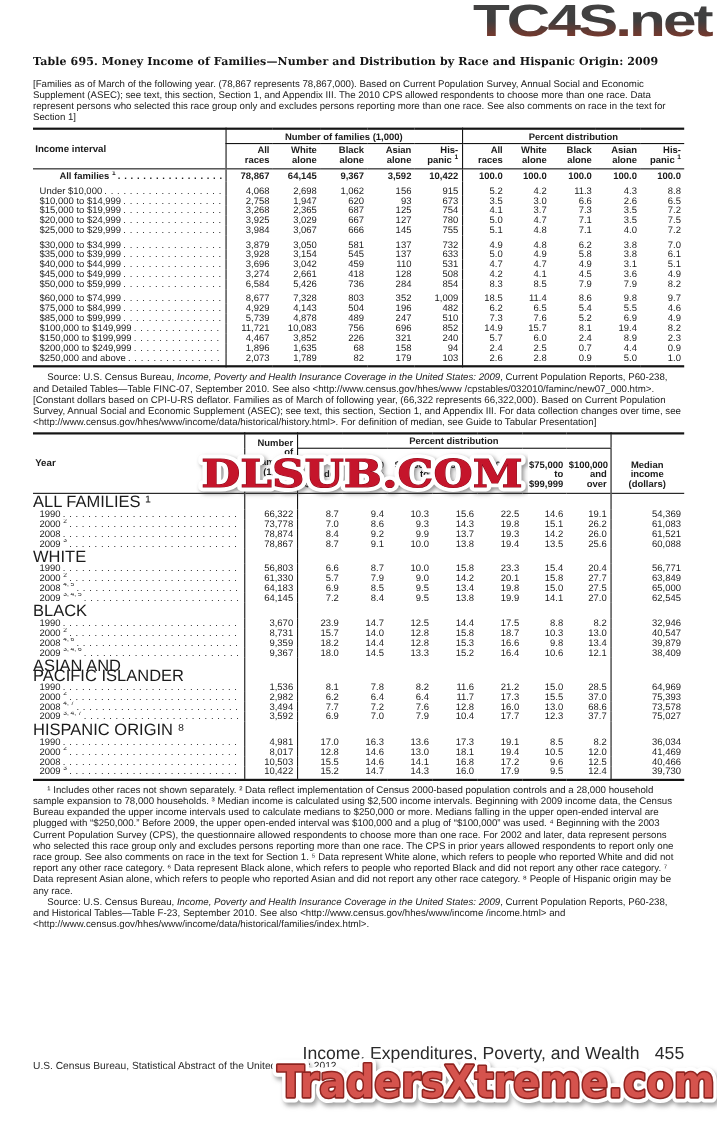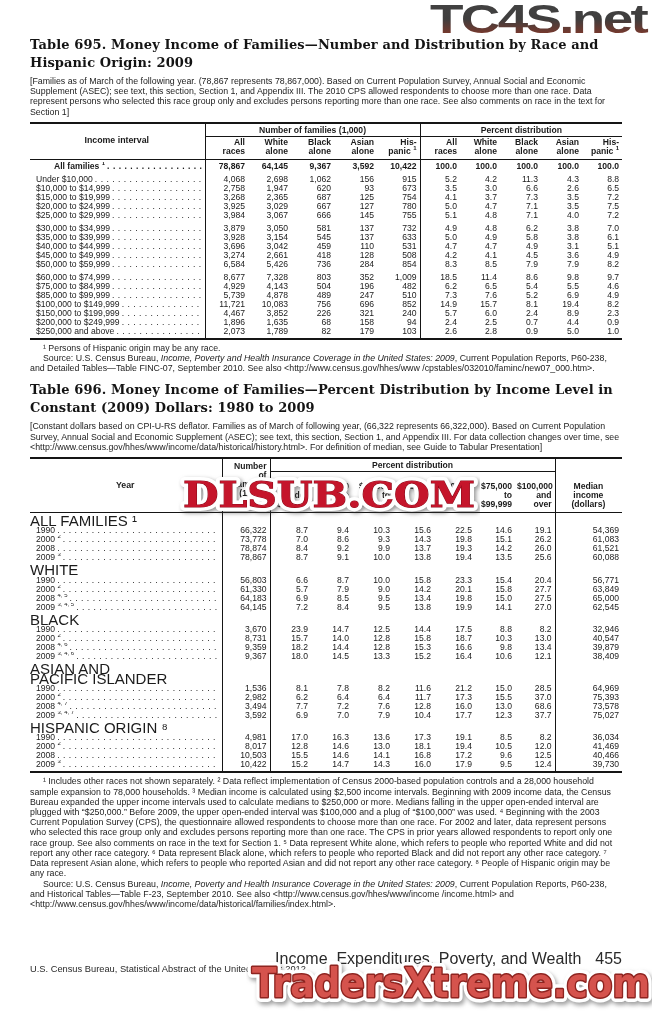--- a/index.html
+++ b/index.html
@@ -1,31 +1,31 @@
 <!DOCTYPE html>
 <html><head>
 <meta charset="utf-8">
 <style>
   html,body{margin:0;padding:0;background:#ffffff;}
   .page{position:relative;width:652px;height:1024px;background:#ffffff;overflow:hidden;
         color:#1b1b1b;font-family:"Liberation Sans",sans-serif;}
   .content{padding:32px 30px 0 30px;width:592px;}
 
   .t-title{font-family:"DejaVu Serif","Liberation Serif",serif;font-weight:bold;
-           font-size:13px;line-height:17.5px;color:#141414;margin:4px 0 5px 0;letter-spacing:.1px;}
+           font-size:10px;line-height:17.5px;color:#141414;margin:16px 0 5px 0;letter-spacing:.1px;}
   .t-title.second{margin-top:8px;}
   .note{font-size:8.8px;line-height:10.2px;color:#222;margin:0 0 5px 0;}
 
   table{border-collapse:collapse;table-layout:fixed;width:592px;}
   .dtable{border-top:2.4px solid #151515;border-bottom:2.4px solid #151515;}
   thead{border-bottom:1.4px solid #151515;}
   th{font-weight:bold;font-size:8.6px;line-height:9px;color:#1b1b1b;padding:1px 3px 2px 2px;}
   th.grp{text-align:center;border-bottom:1px solid #151515;padding:2px 2px 1px 2px;}
   th.ch{text-align:right;vertical-align:bottom;padding-bottom:3px;margin-top:48px;}
-  th.ivc,th.yc{text-align:center;vertical-align:middle;font-size:8.8px;}
+  th.ivc,th.yc{text-align:left;vertical-align:middle;font-size:8.8px;}
   th.nh{text-align:right;vertical-align:top;padding-top:3px;}
   th.mh{text-align:center;vertical-align:bottom;padding-bottom:3px;margin-left:24px;}
   .bl{border-left:1px solid #151515;}
 
   td{font-size:8.6px;line-height:9px;padding:0 3px 0 0;vertical-align:bottom;color:#1b1b1b;}
   td.num{text-align:right;}
   td.stub{padding-left:6px;}
   tr.bold td{font-weight:bold;padding-top:2px;}
   tr.bold td.stub{padding-left:24px;}
   tr.gap td{padding-top:4px;}
@@ -431,25 +431,23 @@
             <td class="num bl">2.6</td>
             <td class="num">2.8</td>
             <td class="num">0.9</td>
             <td class="num">5.0</td>
             <td class="num">1.0</td>
           </tr>
         </tbody>
     </table>
 
     <div class="fnblock">
-      <p class="fn">¹ Persons of Hispanic origin may be any race.</p>
       <p class="src"><span>Source: U.S. Census Bureau, </span><i>Income, Poverty and Health Insurance Coverage in the United States: 2009</i><span>, Current Population Reports, P60-238, and Detailed Tables—Table FINC-07, September 2010. See also &lt;http://www.census.gov/hhes/www /cpstables/032010/faminc/new07_000.htm&gt;.</span></p>
     </div>
 
-    <h1 class="t-title second">Table 696. Money Income of Families—Percent Distribution by Income Level in Constant (2009) Dollars: 1980 to 2009</h1>
     <p class="note">[Constant dollars based on CPI-U-RS deflator. Families as of March of following year, (66,322 represents 66,322,000). Based on Current Population Survey, Annual Social and Economic Supplement (ASEC); see text, this section, Section 1, and Appendix III. For data collection changes over time, see &lt;http://www.census.gov/hhes/www/income/data/historical/history.html&gt;. For definition of median, see Guide to Tabular Presentation]</p>
 
     <div class="t696wrap">
       <table class="dtable">
         <colgroup>
           <col style="width:192px">
             <col style="width:48px">
           <col style="width:41px">
             <col style="width:41px">
             <col style="width:41px">

